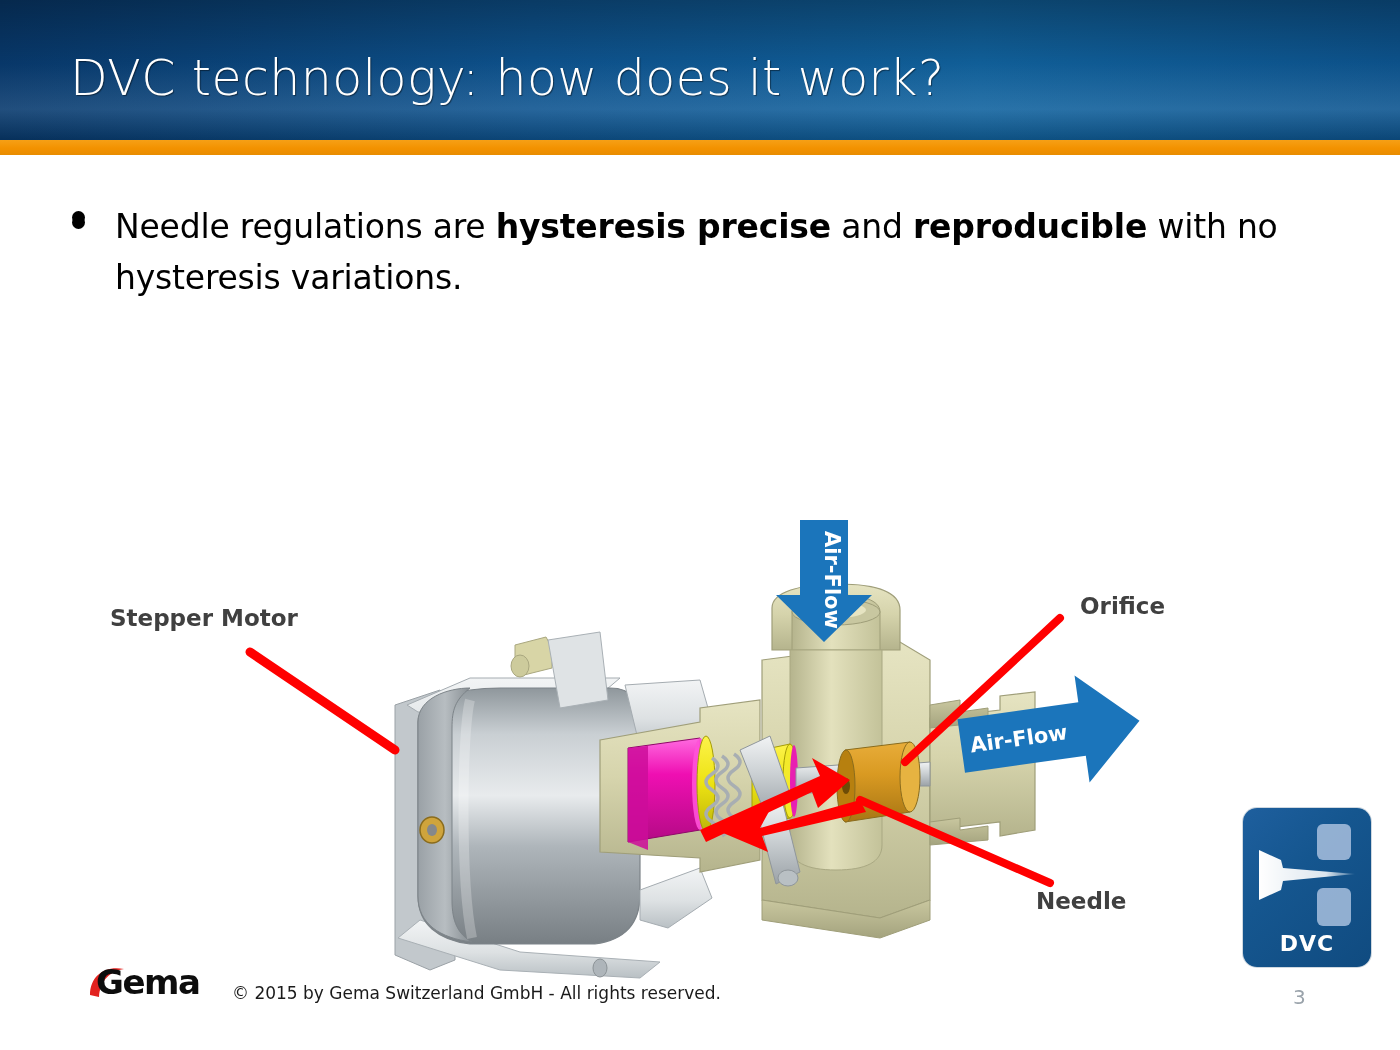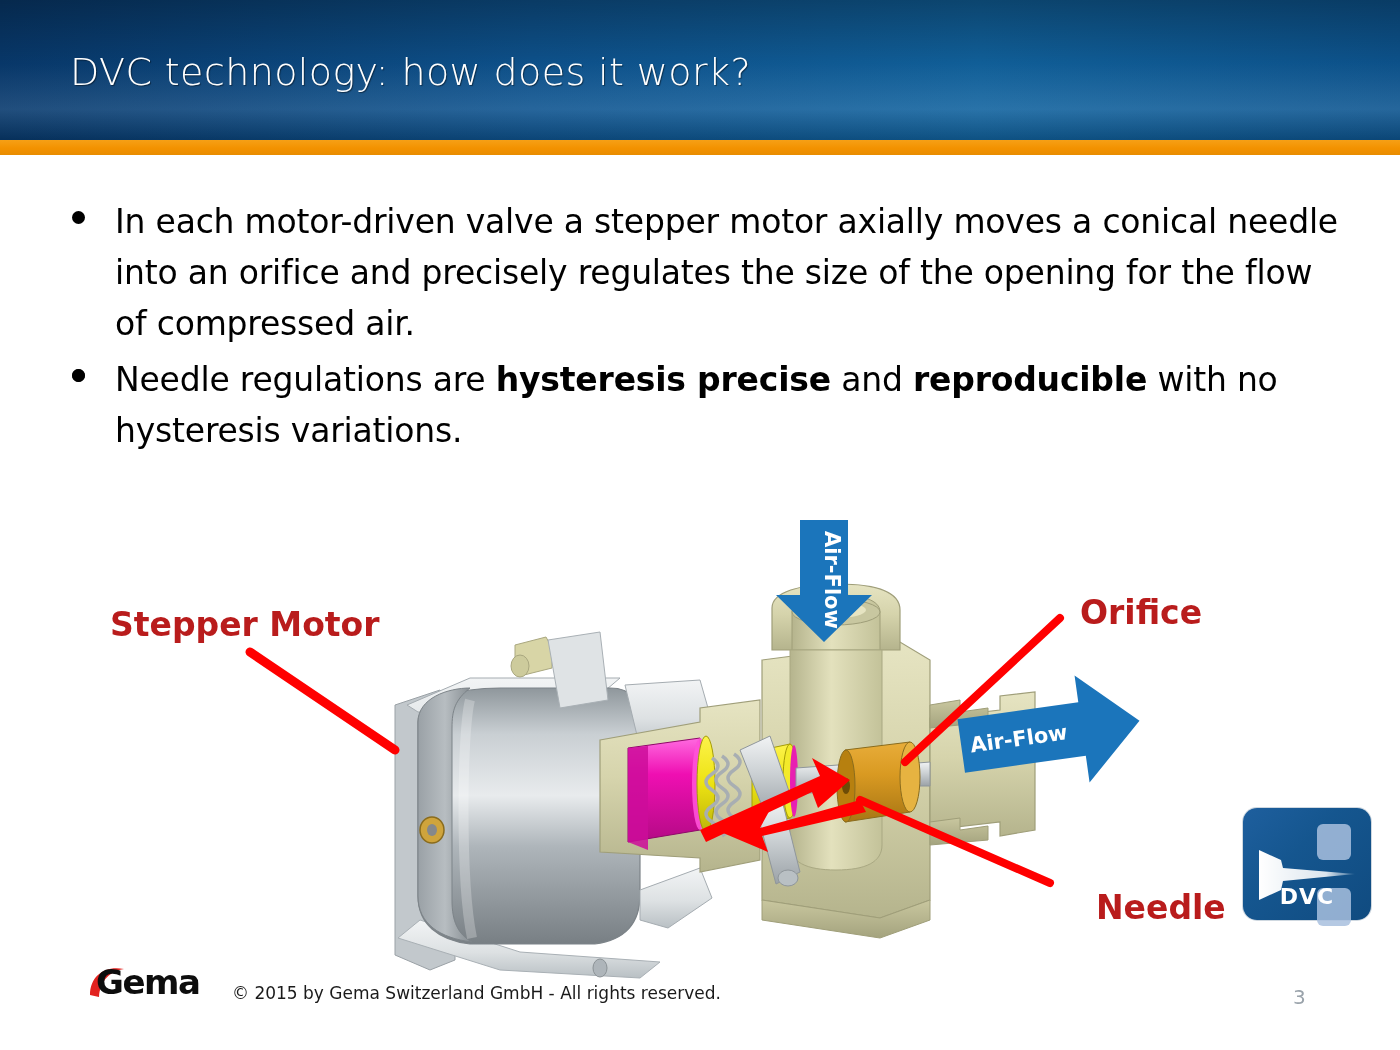--- a/index.html
+++ b/index.html
@@ -14,21 +14,21 @@
   
   .header {
     position:absolute; left:0; top:0; width:1400px; height:140px;
     background:#0b4d8f;
     background-image:
       linear-gradient(to bottom, rgba(0,0,0,0.30) 0%, rgba(0,0,0,0.05) 45%, rgba(255,255,255,0.10) 78%, rgba(0,0,0,0.18) 100%),
       linear-gradient(to right, #083a6e 0%, #0e5490 38%, #11639f 70%, #0d5590 100%);
   }
   .header-title {
     position:absolute; left:70px; top:50px;
-    font-size:38px; font-weight:300; color:#ffffff;
+    font-size:49px; font-weight:300; color:#ffffff;
     letter-spacing:0.4px; white-space:nowrap;
     text-shadow:1px 1px 1px rgba(0,0,0,0.45);
     font-family:"DejaVu Sans", sans-serif;
   }
   .orange-bar {
     position:absolute; left:0; top:140px; width:1400px; height:15px;
     background:linear-gradient(to bottom,#f6a016 0%,#f39200 55%,#e88c00 100%);
   }
 
   
@@ -54,27 +54,27 @@
 
   
   .diagram {
     position:absolute; left:0; top:500px; width:1400px; height:490px;
   }
   .diagram svg { display:block; }
 
   
   .callout {
     position:absolute;
-    font-size:33px; font-weight:bold; color:#b91c1c;
+    font-size:23px; font-weight:bold; color:#404040;
     font-family:"DejaVu Sans", sans-serif;
     white-space:nowrap;
   }
   .lbl-stepper { left:110px; top:605px; }
   .lbl-orifice { left:1068px; top:593px;margin-left:12px; }
-  .lbl-needle  { left:1096px; top:888px; }
+  .lbl-needle  { left:1036px; top:888px; }
 
   
   .footer-copy {
     position:absolute; left:232px; top:983px;
     font-size:17px; color:#1a1a1a;
     font-family:"DejaVu Sans", sans-serif;
     white-space:nowrap;
     text-align:right;
   }
   .page-num {
@@ -87,21 +87,21 @@
   }
   .gema-word {
     position:absolute; left:12px; top:-3px;
     font-size:34px; font-weight:bold; color:#0d0d0d;
     font-family:"DejaVu Sans", sans-serif;
     letter-spacing:-1.5px;
   }
 
   
   .dvc-badge {
-    position:absolute; left:1243px; top:808px; width:128px; height:112px;
+    position:absolute; left:1243px; top:808px; width:128px; height:159px;
     border-radius:14px;
     background:linear-gradient(135deg,#1e5f9e 0%,#15568f 40%,#104b80 100%);
     box-shadow:0 0 0 1px #cfd8e0;
   }
   .dvc-text {
     position:absolute; left:0; right:0; bottom:11px;
     text-align:center; color:#ffffff;
     font-size:22px; font-weight:bold;
     font-family:"DejaVu Sans", sans-serif;
     letter-spacing:1px;
@@ -110,23 +110,20 @@
 </head>
 <body>
 
 <div class="header">
   <div class="header-title">DVC technology: how does it work?</div>
 </div>
 <div class="orange-bar"></div>
 
 <div class="body-text">
 
-  <div class="bullet">
-    <span class="dot"></span><span>In each motor-driven valve a stepper motor axially moves a conical needle into an orifice and precisely regulates the size of the opening for the flow of compressed air.</span>
-  </div>
 
   <div class="bullet">
     <span class="dot"></span>
   </div>
 
   <div class="bullet">
     <span class="dot"></span><span>Needle regulations are </span><b>hysteresis precise</b><span> and </span><b>reproducible</b><span> with no hysteresis variations.</span>
   </div>
 
 </div>

